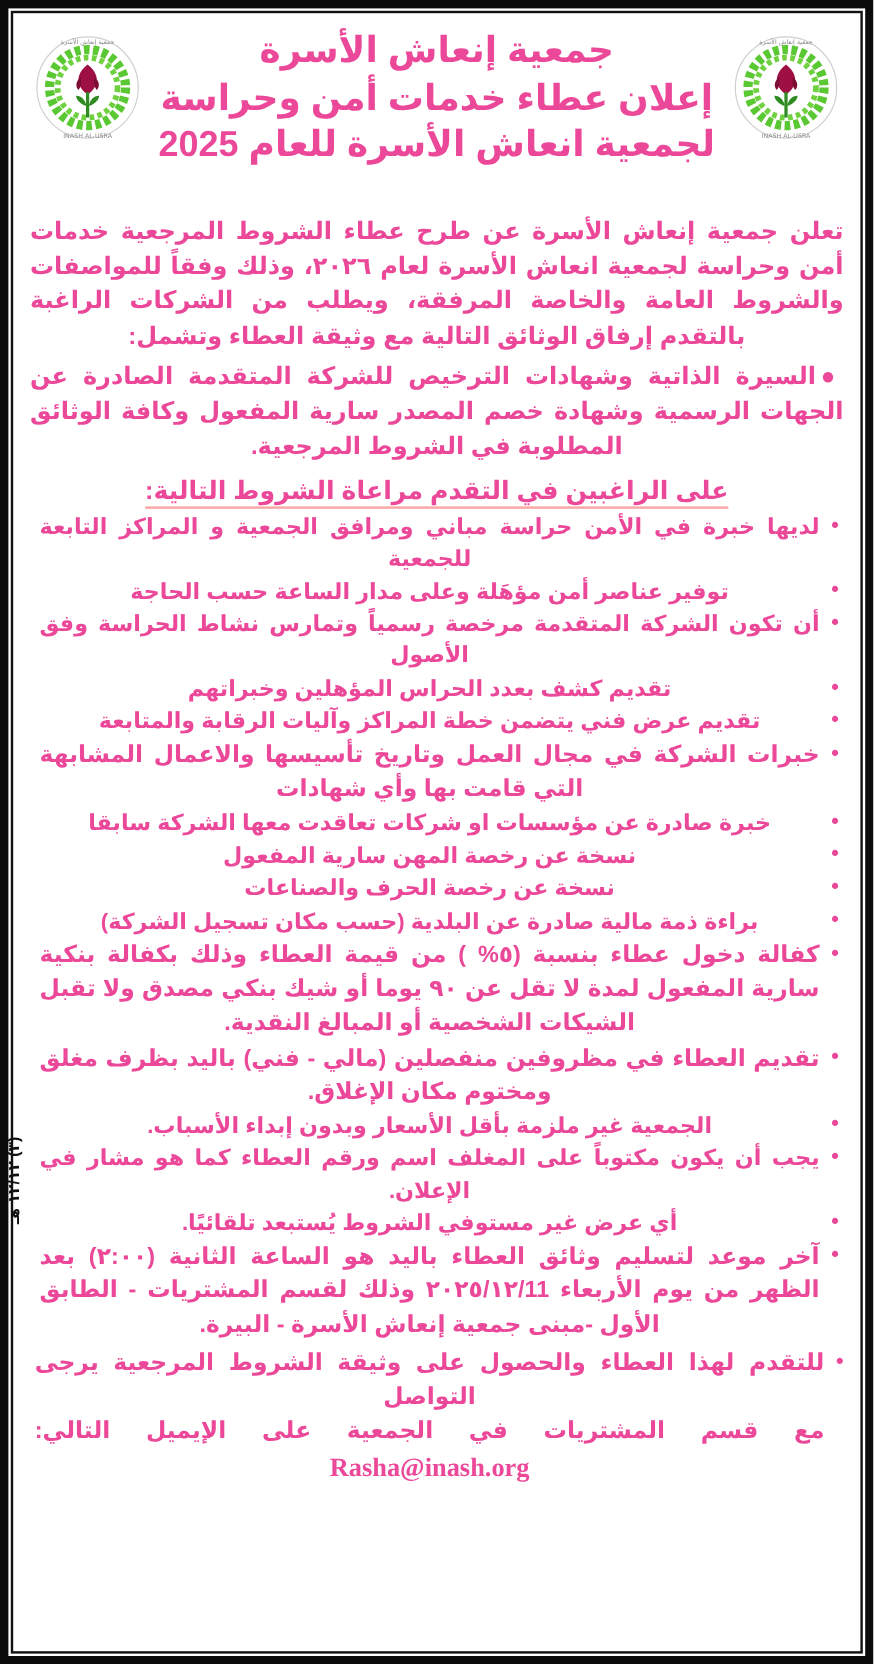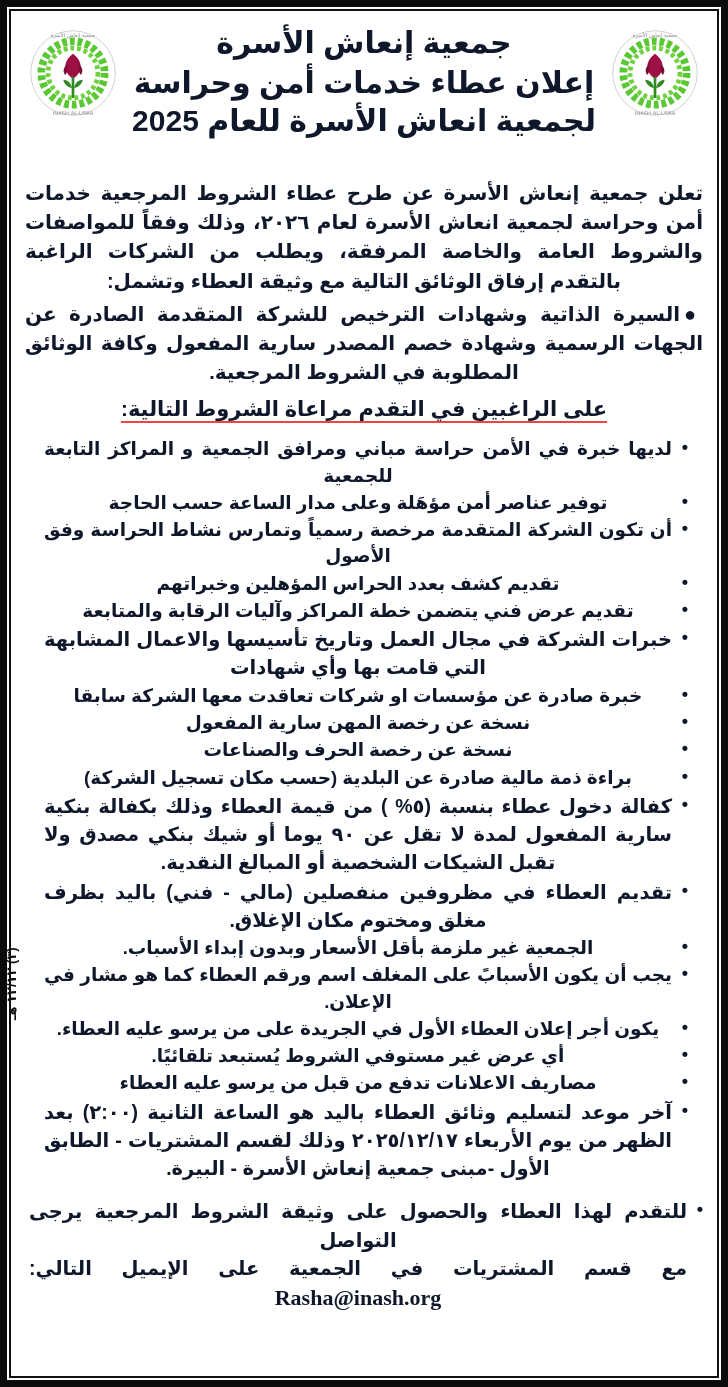--- a/index.html
+++ b/index.html
@@ -36,21 +36,21 @@
     pointer-events: none;
   }
 
   .content {
     position: absolute;
     inset: 13px;
     box-sizing: border-box;
     padding: 6px 10px 4px 10px;
     direction: rtl;
     text-align: center;
-    color: #0f172a;
+    color: #ec4899;
   }
 
   
   .header {
     position: relative;
     min-height: 152px;
     padding: 4px 96px 2px 96px;
     box-sizing: border-box;
   }
   .logo {
@@ -98,27 +98,27 @@
   }
   .docs-para .dot { margin-left: 4px; }
 
   .section-heading {
     font-size: 21px;
     font-weight: bold;
     margin: 10px 0 4px 0;
     display: block;
   }
   .section-heading span {
-    border-bottom: 2px solid #ef4444;
+    border-bottom: 2px solid #fca5a5;
     padding-bottom: 1px;
   }
 
   ul.conditions {
     list-style: none;
-    margin: 15px;
+    margin: 4px;
     padding: 0;
   }
   ul.conditions > li {
     font-size: 18.5px;
     font-weight: bold;
     line-height: 1.42;
     margin: 0 0 1px 0;
     padding: 0 18px 0 6px;
     position: relative;
     text-align: justify;
@@ -256,25 +256,23 @@
       <li>تقديم كشف بعدد الحراس المؤهلين وخبراتهم</li>
       <li>تقديم عرض فني يتضمن خطة المراكز وآليات الرقابة والمتابعة</li>
       <li class="big">خبرات الشركة في مجال العمل وتاريخ تأسيسها والاعمال المشابهة التي قامت بها وأي شهادات</li>
       <li>خبرة صادرة عن مؤسسات او شركات تعاقدت معها الشركة سابقا</li>
       <li>نسخة عن رخصة المهن سارية المفعول</li>
       <li>نسخة عن رخصة الحرف والصناعات</li>
       <li>براءة ذمة مالية صادرة عن البلدية (حسب مكان تسجيل الشركة)</li>
       <li class="big">كفالة دخول عطاء بنسبة (٥% ) من قيمة العطاء وذلك بكفالة بنكية سارية المفعول لمدة لا تقل عن ٩٠ يوما أو شيك بنكي مصدق ولا تقبل الشيكات الشخصية أو المبالغ النقدية.</li>
       <li class="big">تقديم العطاء في مظروفين منفصلين (مالي - فني)  باليد بظرف مغلق ومختوم مكان الإغلاق.</li>
       <li>الجمعية غير ملزمة بأقل الأسعار وبدون إبداء الأسباب.</li>
-      <li>يجب أن يكون الأسبابً على المغلف اسم ورقم العطاء كما هو مشار في الإعلان.</li>
-      <li>يكون أجر إعلان العطاء الأول في الجريدة على من يرسو عليه العطاء.</li>
+      <li>يجب أن يكون مكتوباً على المغلف اسم ورقم العطاء كما هو مشار في الإعلان.</li>
       <li>أي عرض غير مستوفي الشروط يُستبعد تلقائيًا.</li>
-      <li>مصاريف الاعلانات تدفع من قبل من يرسو عليه العطاء</li>
-      <li class="big">آخر موعد لتسليم وثائق العطاء باليد هو الساعة الثانية (٢:٠٠) بعد الظهر من يوم الأربعاء ٢٠٢٥/١٢/١٧ وذلك لقسم المشتريات - الطابق الأول -مبنى جمعية إنعاش الأسرة - البيرة.</li>
+      <li class="big">آخر موعد لتسليم وثائق العطاء باليد هو الساعة الثانية (٢:٠٠) بعد الظهر من يوم الأربعاء ٢٠٢٥/١٢/11 وذلك لقسم المشتريات - الطابق الأول -مبنى جمعية إنعاش الأسرة - البيرة.</li>
     </ul>
 
     <div class="final-block">
       <span class="contact-line">للتقدم لهذا العطاء والحصول على وثيقة الشروط المرجعية  يرجى التواصل</span>
       <span class="contact-line"><span>مع قسم المشتريات في الجمعية على الإيميل التالي:</span>
         <span class="ltr">Rasha@inash.org</span></span>
 
     </div>
 
   </div>

